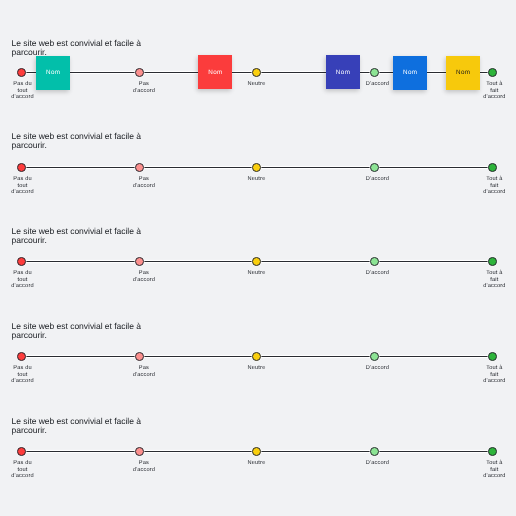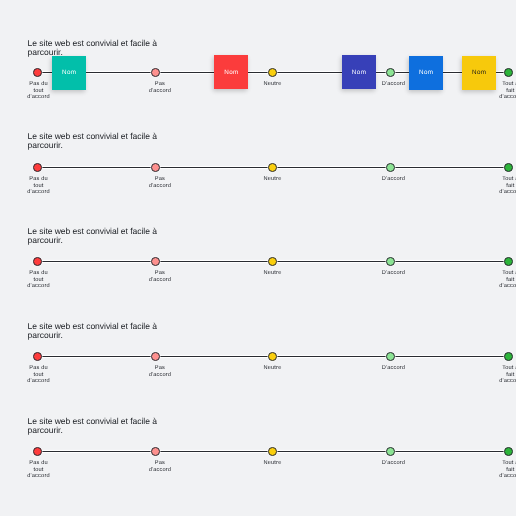--- a/index.html
+++ b/index.html
@@ -6,21 +6,21 @@
   html, body {
     margin: 0; padding: 0;
     width: 516px; height: 516px;
     background: #f1f2f4;
     overflow: hidden;
     font-family: "Liberation Sans", sans-serif;
     -webkit-font-smoothing: antialiased;
     text-rendering: geometricPrecision;
   }
   #page { position: relative; width: 516px; height: 516px; }
-  .survey-row { position: absolute; left: 16px; top: 0; width: 424px; height: 516px; }
+  .survey-row { position: absolute; left: 0; top: 0; width: 424px; height: 516px; }
   .question-text {
     position: absolute; left: 11.6px; width: 140px;
     font-size: 8.55px; line-height: 8.75px;
     color: #212429; letter-spacing: -0.05px;
   }
   .scale { position: absolute; left: 0; top: 0; width: 516px; }
   .track {
     position: absolute; height: 1.5px;
     background: #2a2c31;
     box-shadow: 0 0 0 1.1px #ffffff;

